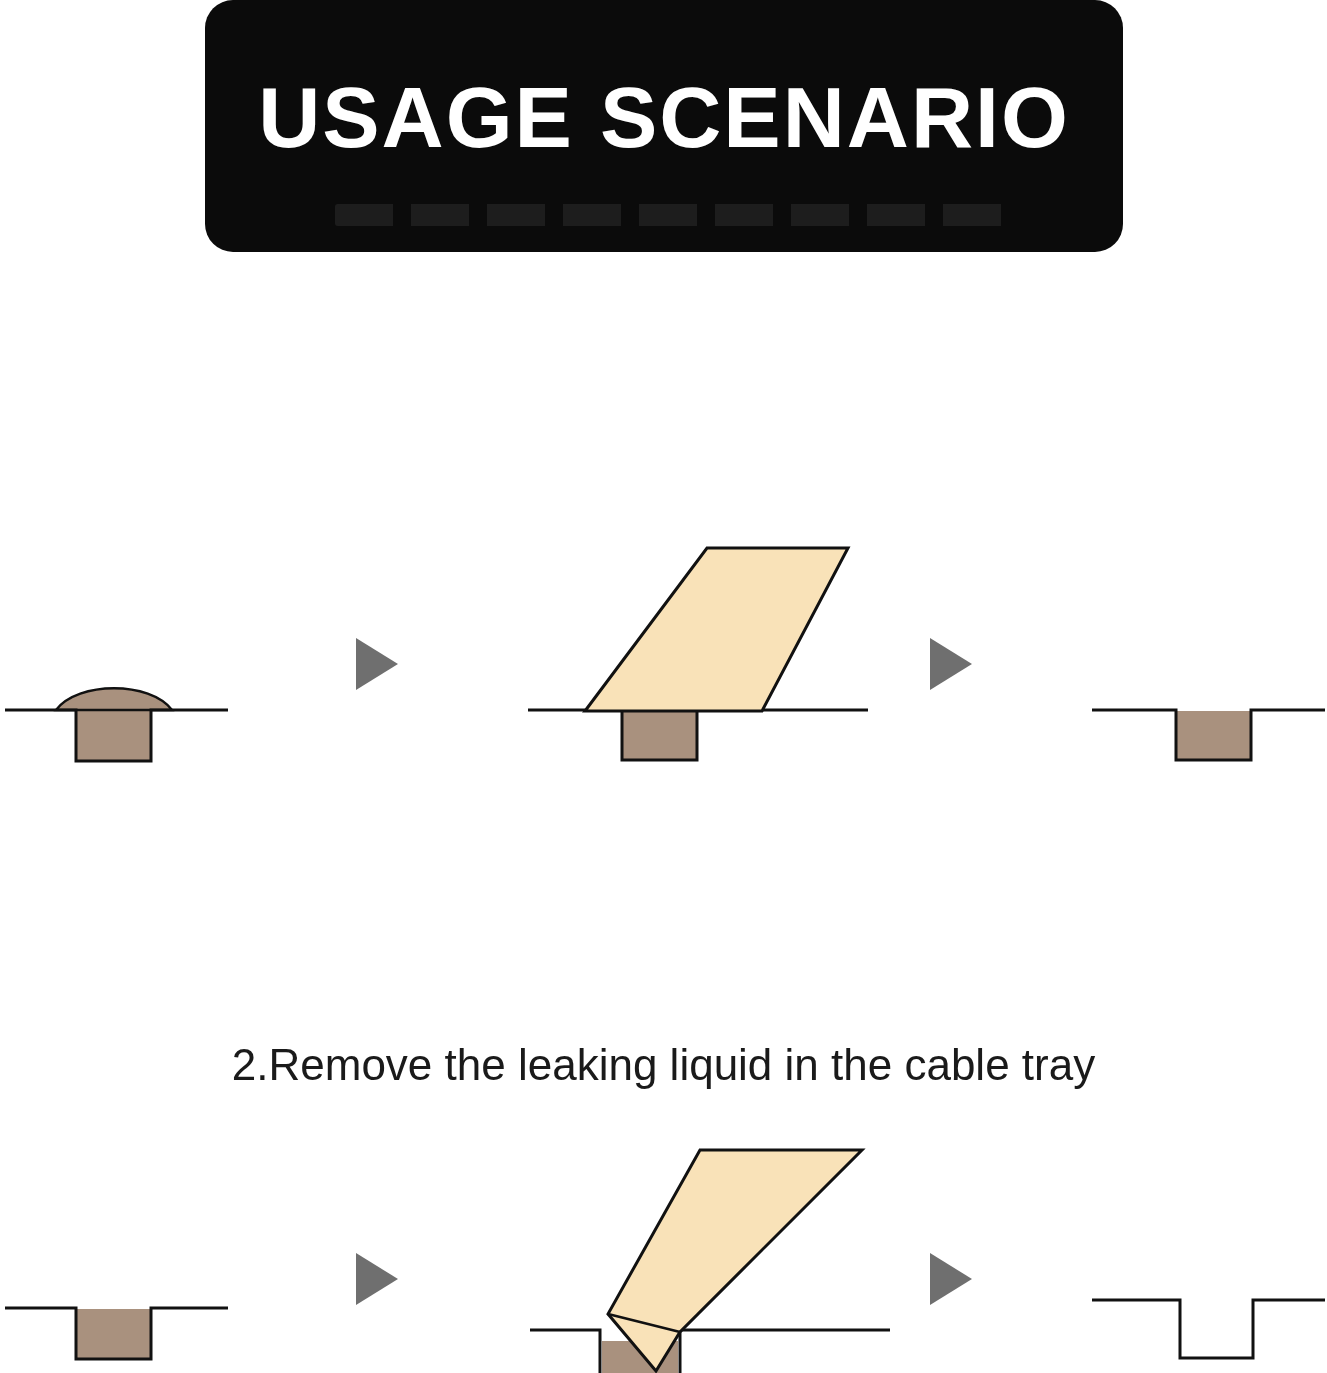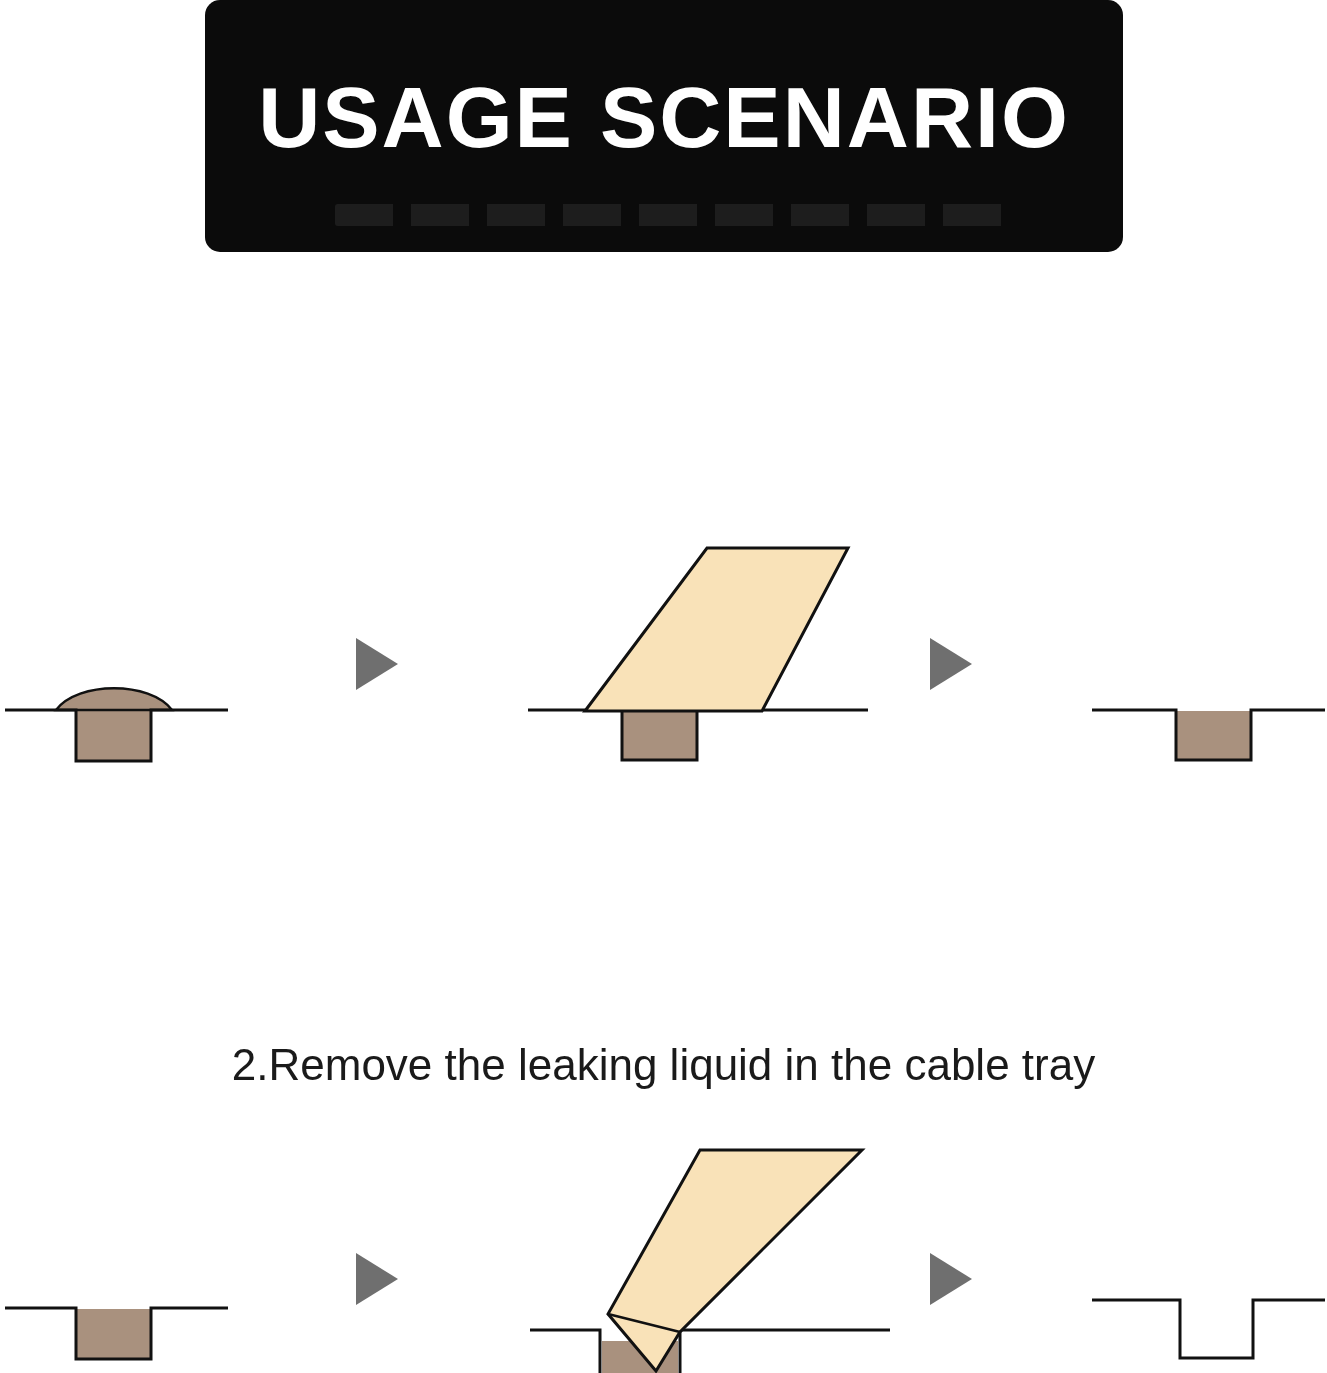--- a/index.html
+++ b/index.html
@@ -17,21 +17,21 @@
     position:relative;
     width:1327px;height:1373px;
     background:var(--background);
     overflow:hidden;
     font-family:"Liberation Sans",sans-serif;
   }
   .header{
     position:absolute;
     left:205px;top:0;width:918px;height:252px;
     background:var(--header-bg);
-    border-radius:15px;
+    border-radius:28px;
     display:flex;align-items:center;justify-content:center;
   }
   .header-title{
     color:var(--header-text);
     font-size:86px;
     font-weight:700;
     letter-spacing:2px;
     margin-top:-18px;
     white-space:nowrap;
   }

